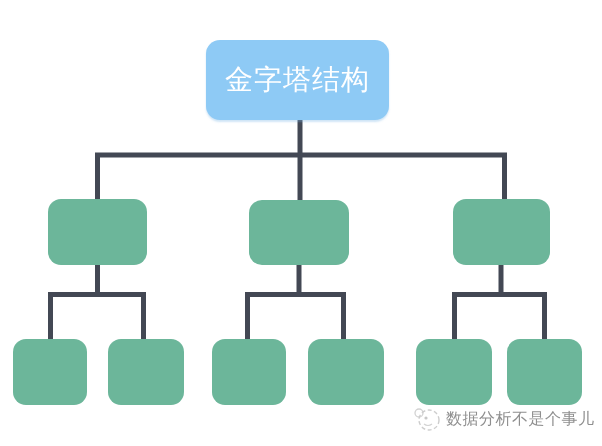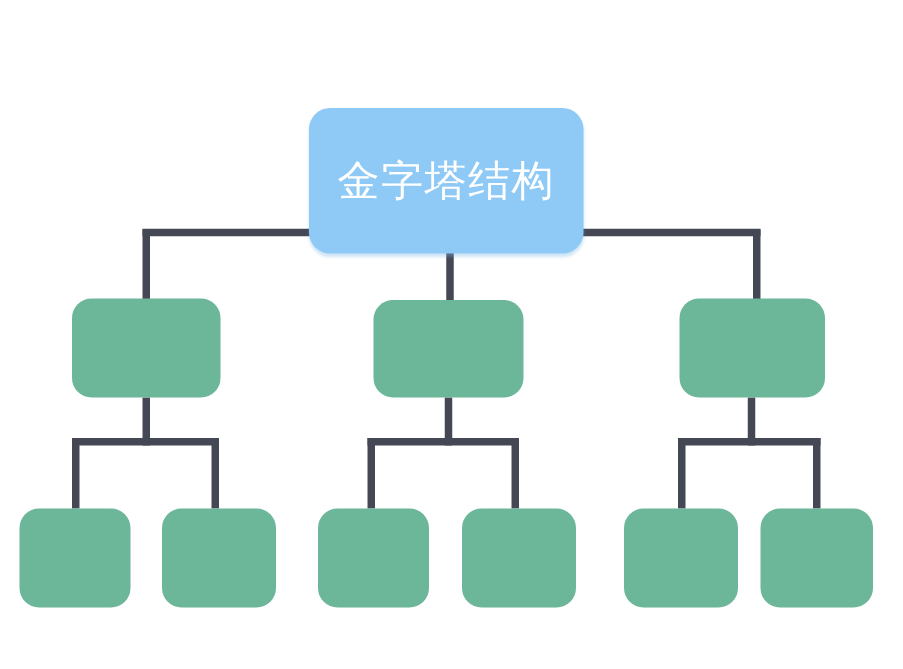--- a/index.html
+++ b/index.html
@@ -87,27 +87,38 @@
     <line x1="245" y1="294.5" x2="346" y2="294.5"></line>
     <line x1="247.5" y1="292" x2="247.5" y2="339"></line>
     <line x1="343.5" y1="292" x2="343.5" y2="339"></line>
 
     <line x1="501" y1="265" x2="501" y2="297"></line>
     <line x1="452" y1="294.5" x2="547" y2="294.5"></line>
     <line x1="454.5" y1="292" x2="454.5" y2="339"></line>
     <line x1="544.5" y1="292" x2="544.5" y2="339"></line>
   </svg>
 
-  <div class="node root" style="left:206px; top:40px; width:183px; height:97px;margin-top:32px;">金字塔结构</div>
+  <div class="node root" style="left:206px; top:40px; width:183px; height:80px;">金字塔结构</div>
 
   <div class="node green" style="left:48px; top:199px; width:99px; height:66px;"></div>
   <div class="node green" style="left:249px; top:200px; width:100px; height:65px;"></div>
   <div class="node green" style="left:453px; top:199px; width:97px; height:66px;"></div>
 
   <div class="node green" style="left:13px; top:339px; width:74px; height:66px;"></div>
   <div class="node green" style="left:108px; top:339px; width:76px; height:66px;"></div>
   <div class="node green" style="left:212px; top:339px; width:74px; height:66px;"></div>
   <div class="node green" style="left:308px; top:339px; width:76px; height:66px;"></div>
   <div class="node green" style="left:416px; top:339px; width:76px; height:66px;"></div>
   <div class="node green" style="left:507px; top:339px; width:75px; height:66px;"></div>
 
+  <div class="watermark">
+    <span class="wm-icon">
+      <svg width="29" height="29" viewBox="0 0 29 29">
+        <circle cx="6" cy="8" r="4" fill="none" stroke="#c3c3c3" stroke-width="1.3"></circle>
+        <circle cx="16" cy="15" r="10" fill="none" stroke="#bdbdbd" stroke-width="1.4" stroke-dasharray="4 2.5"></circle>
+        <circle cx="13" cy="13" r="1.6" fill="#b5b5b5"></circle>
+        <path d="M 11 19 Q 15 22 19 19" fill="none" stroke="#c3c3c3" stroke-width="1.2"></path>
+      </svg>
+    </span>
+    <span class="wm-text">数据分析不是个事儿</span>
+  </div>
 
 </div>
 
 </body></html>

